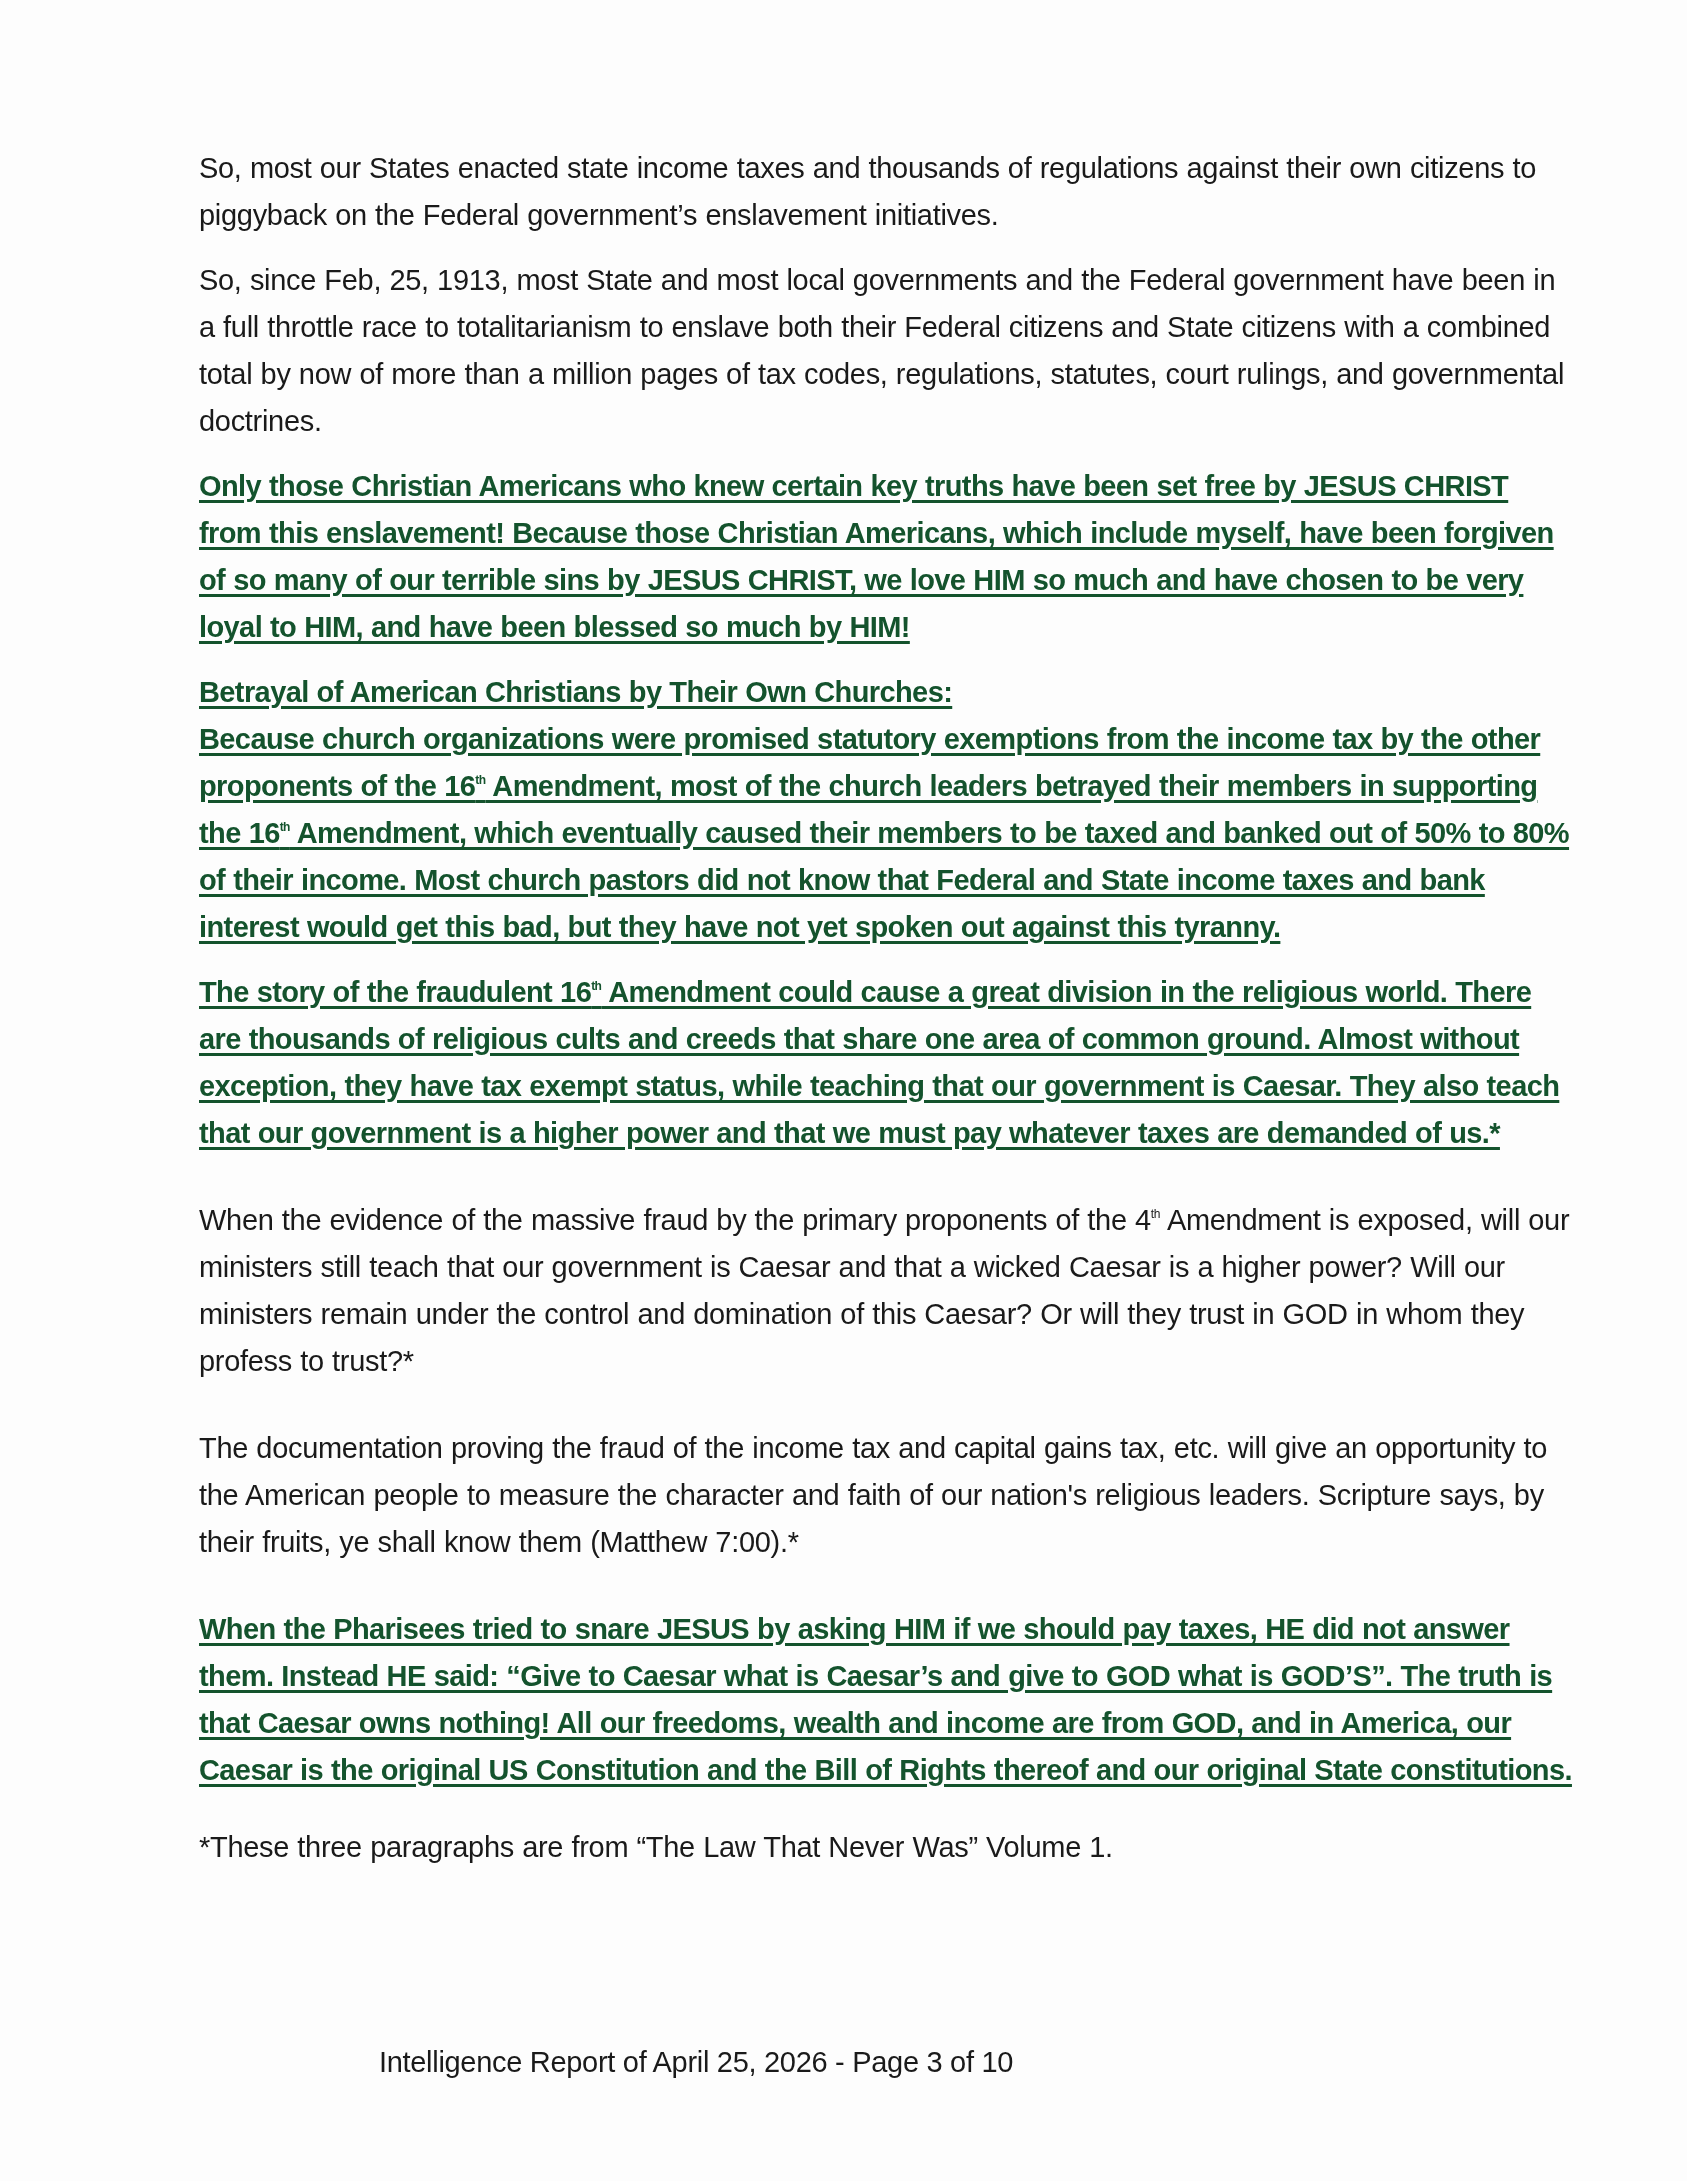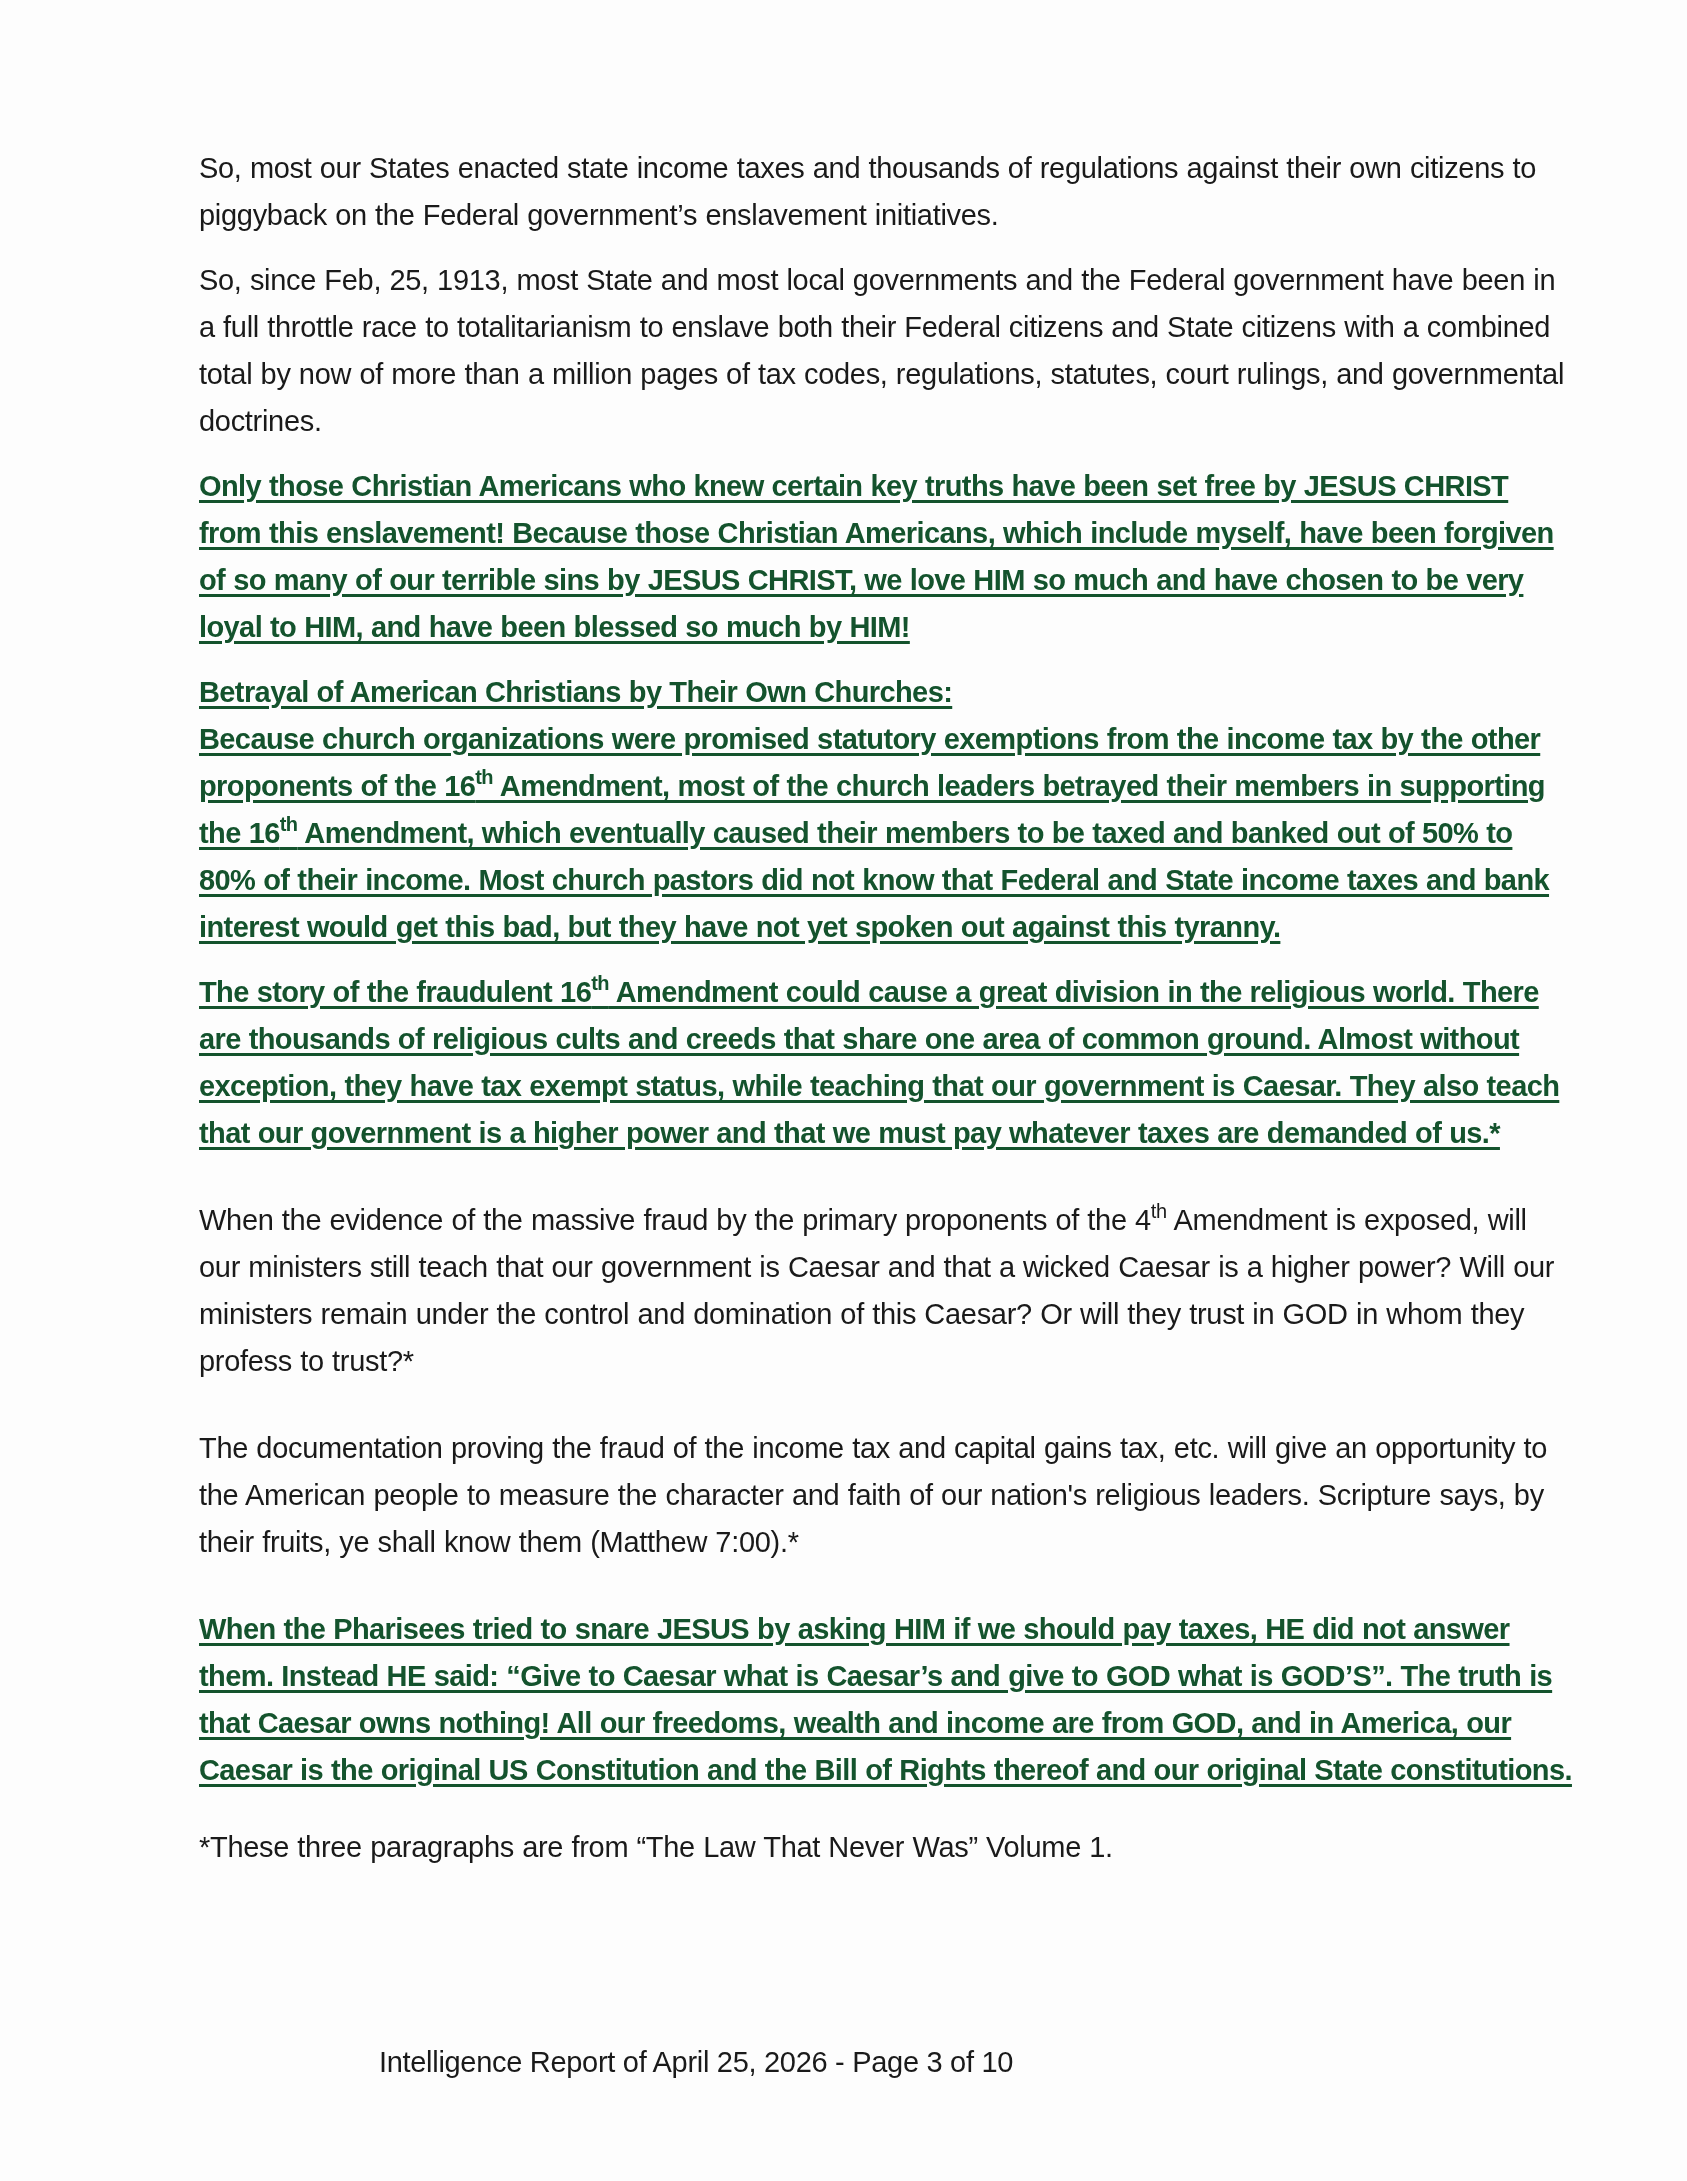--- a/index.html
+++ b/index.html
@@ -24,21 +24,21 @@
     font-weight: bold;
     text-decoration: underline;
     text-decoration-thickness: 3px;
     text-underline-offset: 4px;
     color: #14532d;
     letter-spacing: -0.6px;
   }
   .gap-s { margin-top: 18px; }
   .gap-l { margin-top: 40px; }
   .center { text-align: left; }
-  sup { font-size: 20px; line-height: 0; vertical-align: 12px; }
+  sup { font-size: 12px; line-height: 0; vertical-align: 12px; }
   .footnote { margin-top: 30px; }
   .footer {
     position: absolute; left: 0; width: 1392px; top: 2046px;
     text-align: center;
     font-family: "Liberation Sans", sans-serif;
     font-size: 29px; letter-spacing: -0.3px; color: #1a1a1a;
   }
 </style>
 </head>
 <body>

